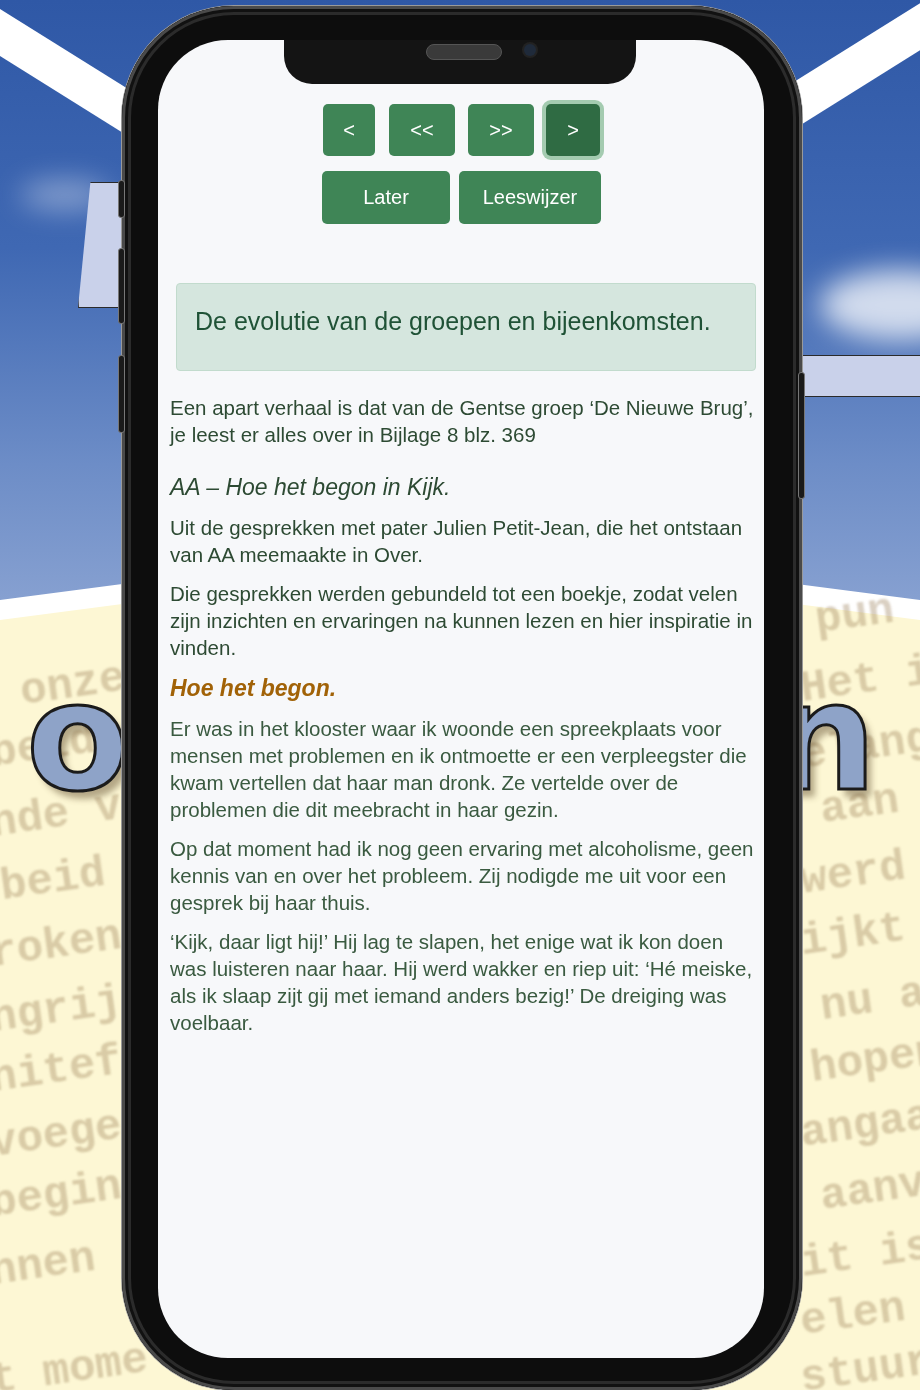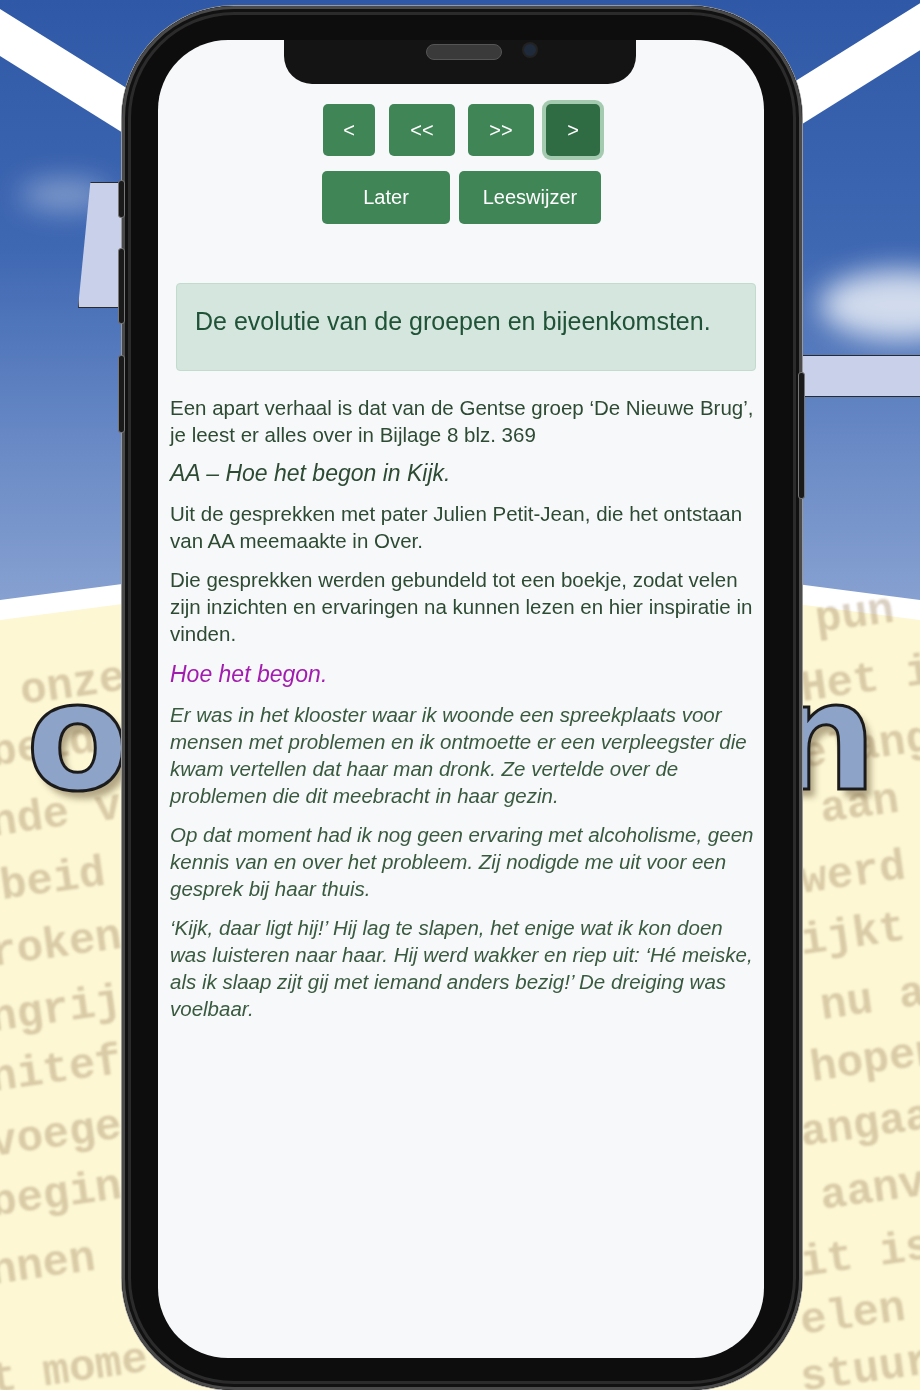--- a/index.html
+++ b/index.html
@@ -76,24 +76,24 @@
   .heading-box h2 {
     margin:0; position:absolute; left:18px; top:20px; width:520px;
     font-family:"Liberation Sans", sans-serif; font-weight:normal; font-size:25px;
     line-height:34px; color:#1f5236;
   }
   .article {
     position:absolute; left:12px; top:354px; width:588px;
     color:#2d4a33; font-family:"Liberation Sans", sans-serif;
   }
   .article p { margin:0 0 12px 0; font-size:20.5px; line-height:27px; }
-  .article .intro { margin-bottom:10px; }
+  .article .intro { margin-bottom:24px; }
   .article .sub1 { font-style:italic; font-size:23px; line-height:30px; margin:0 0 12px 0; }
-  .article .sub2 { font-style:italic; font-size:23px; line-height:30px; margin:0 0 12px 0; color:#a21caf; }
-  .article .quote { font-style:italic; color:#3a5a40; }
+  .article .sub2 { font-style:italic; font-size:23px; line-height:30px; margin:0 0 12px 0; color:#a16207;font-weight:bold; }
+  .article .quote { color:#3a5a40; }
 </style>
 </head>
 <body>
 
 <div class="bg-sky"></div>
 <div class="cloud" style="left:820px;top:270px;width:160px;height:70px;"></div>
 <div class="cloud" style="left:20px;top:180px;width:90px;height:30px;opacity:.5"></div>
 <div class="bg-stripe" style="left:-20px;top:0;width:260px;transform:rotate(32deg);"></div>
 <div class="bg-stripe" style="left:790px;top:88px;width:220px;transform:rotate(-32deg);"></div>
 <div class="shape-blue" style="left:78px;top:182px;width:60px;height:124px;clip-path:polygon(20% 0,100% 0,100% 90%,80% 100%,0 100%);"></div>

